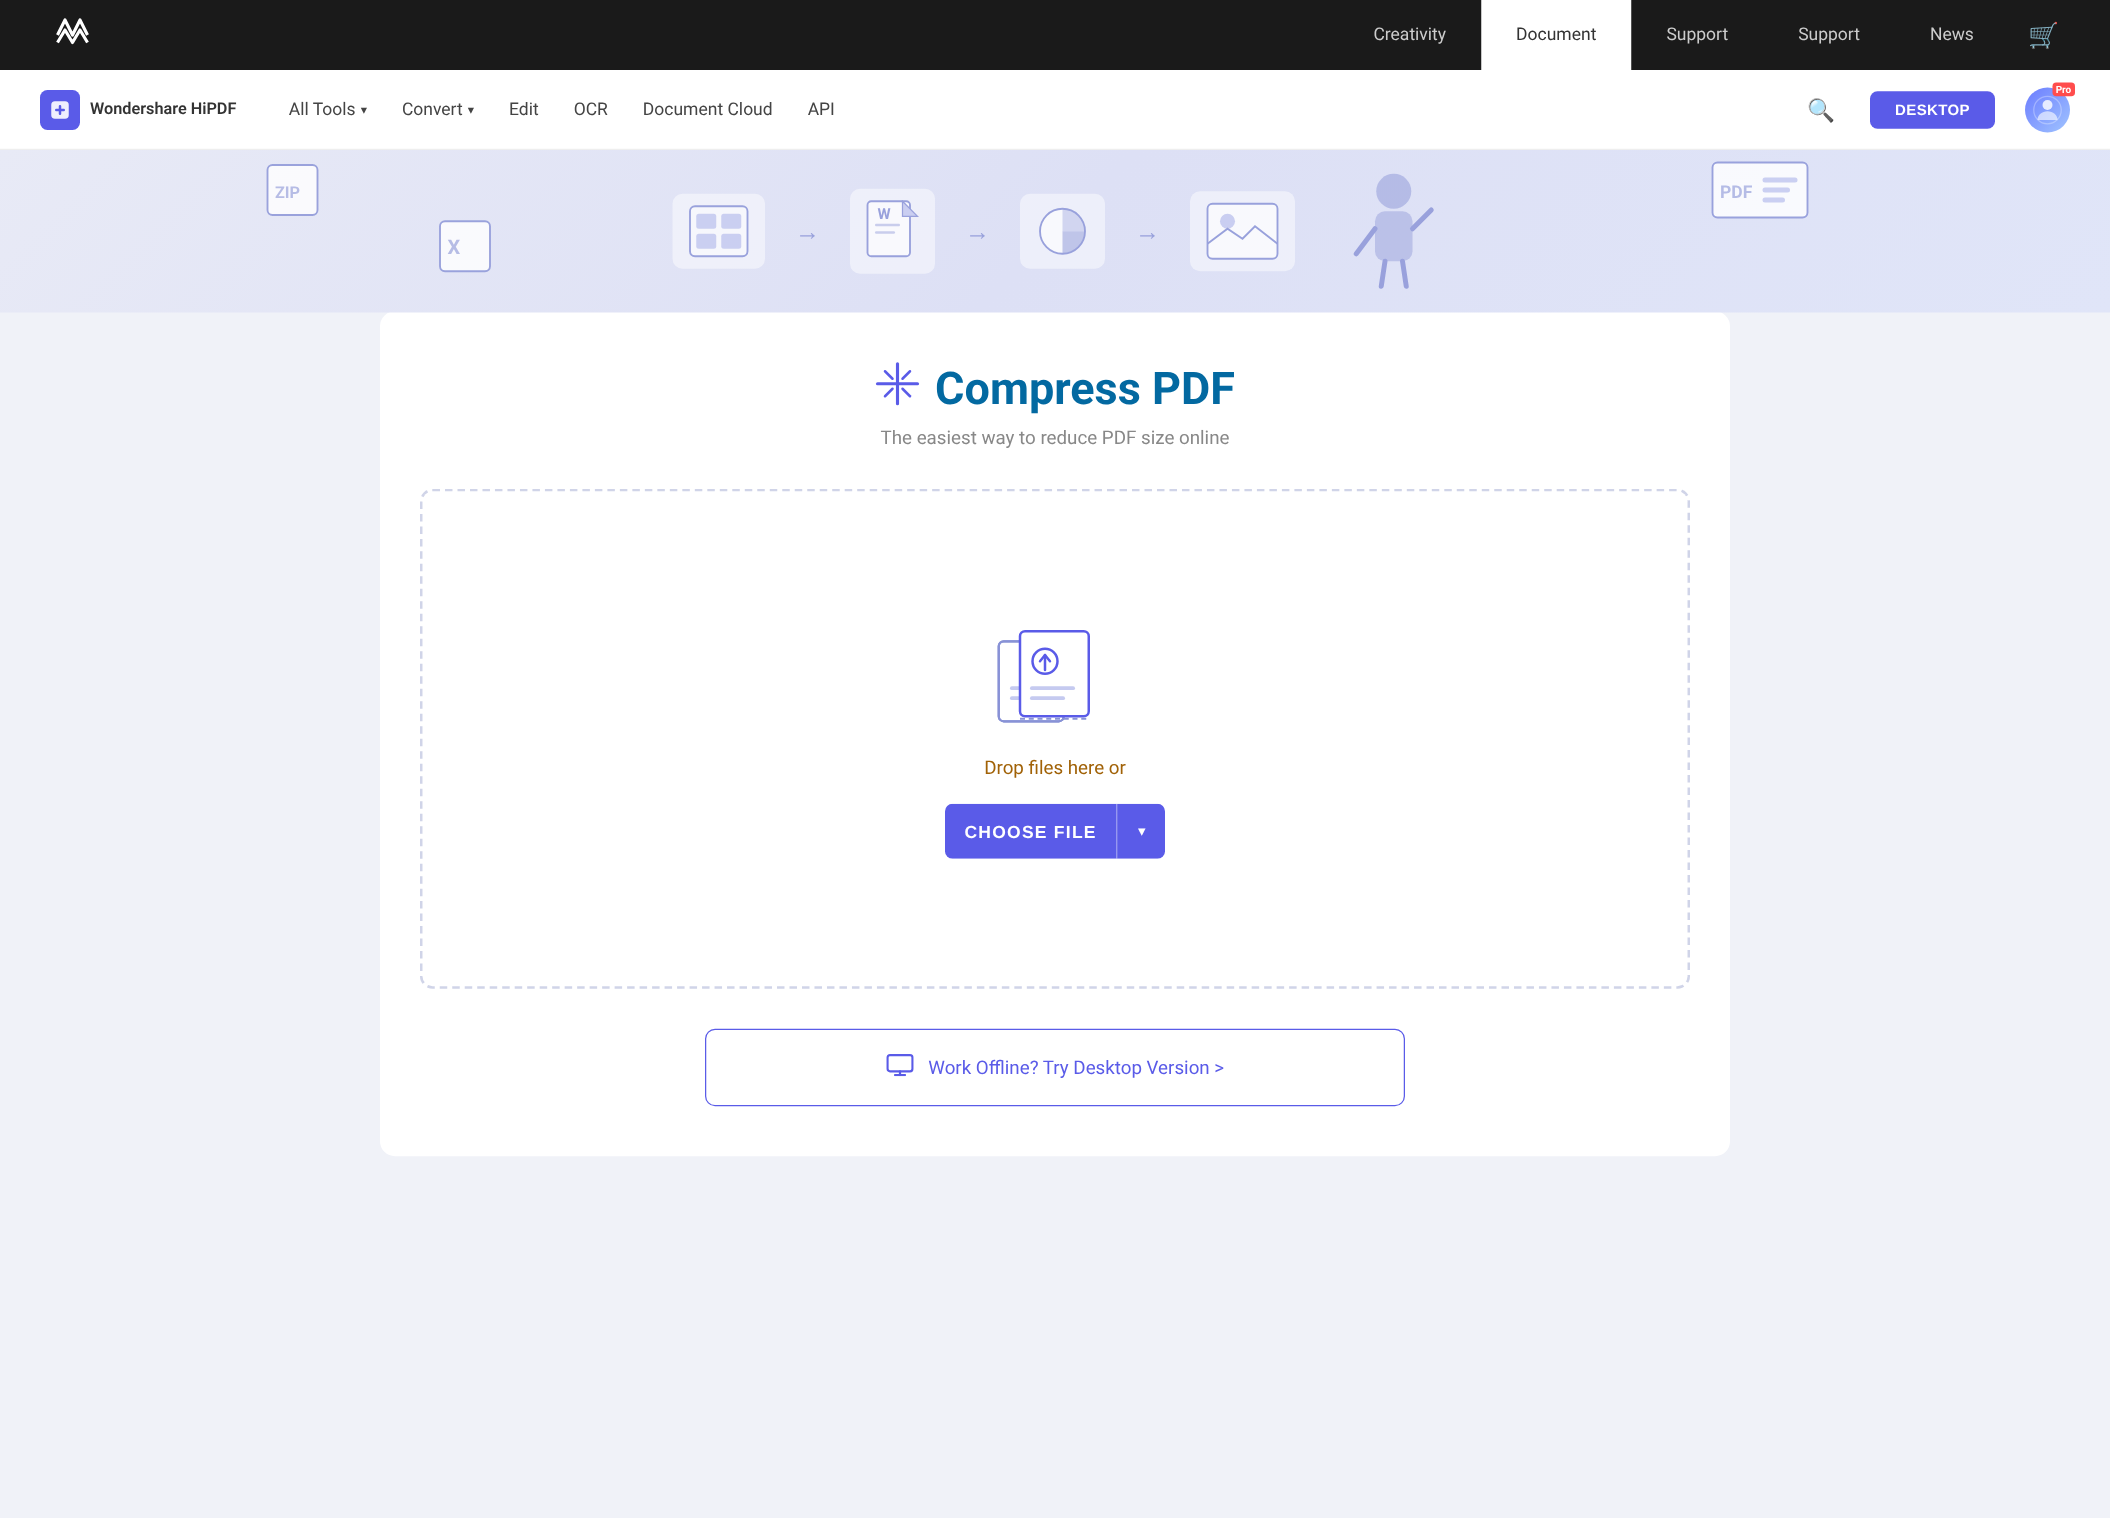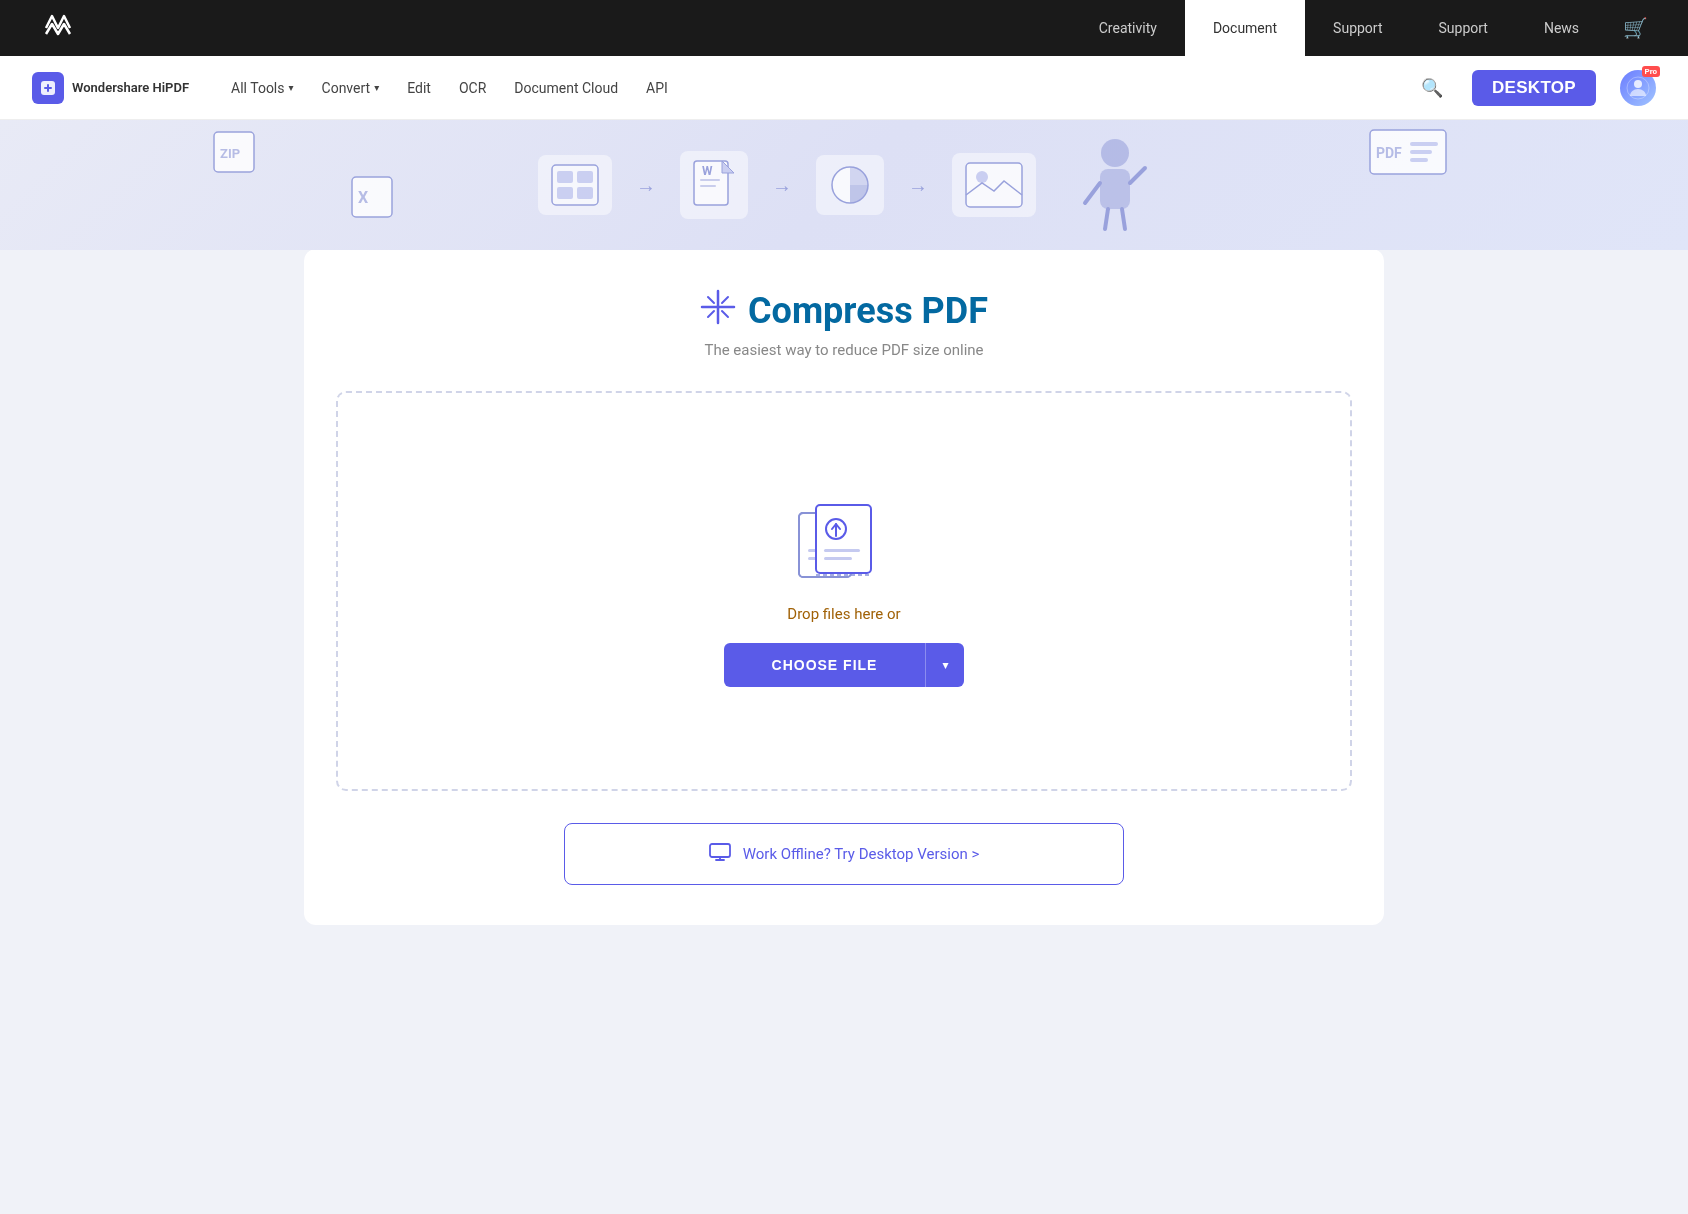--- a/index.html
+++ b/index.html
@@ -98,21 +98,21 @@
       color: #555;
       font-size: 18px;
       padding: 4px;
     }
     .desktop-btn {
       background: #5a5be8;
       color: #fff;
       border: none;
       border-radius: 6px;
       padding: 8px 20px;
-      font-size: 17px;
+      font-size: 12px;
       font-weight: 700;
       cursor: pointer;
       letter-spacing: 0.3px;
     }
     .avatar-wrapper {
       position: relative;
       cursor: pointer;
     }
     .avatar {
       width: 36px;
@@ -225,21 +225,21 @@
     .choose-file-btn-wrapper {
       display: flex;
       align-items: stretch;
       border-radius: 6px;
       overflow: hidden;
     }
     .choose-file-btn {
       background: #5a5be8;
       color: #fff;
       border: none;
-      padding: 14px 48px;
+      padding: 14px 16px;
       font-size: 14px;
       font-weight: 700;
       cursor: pointer;
       letter-spacing: 1px;
     }
     .choose-file-dropdown {
       background: #5a5be8;
       color: #fff;
       border: none;
       border-left: 1px solid rgba(255,255,255,0.3);

